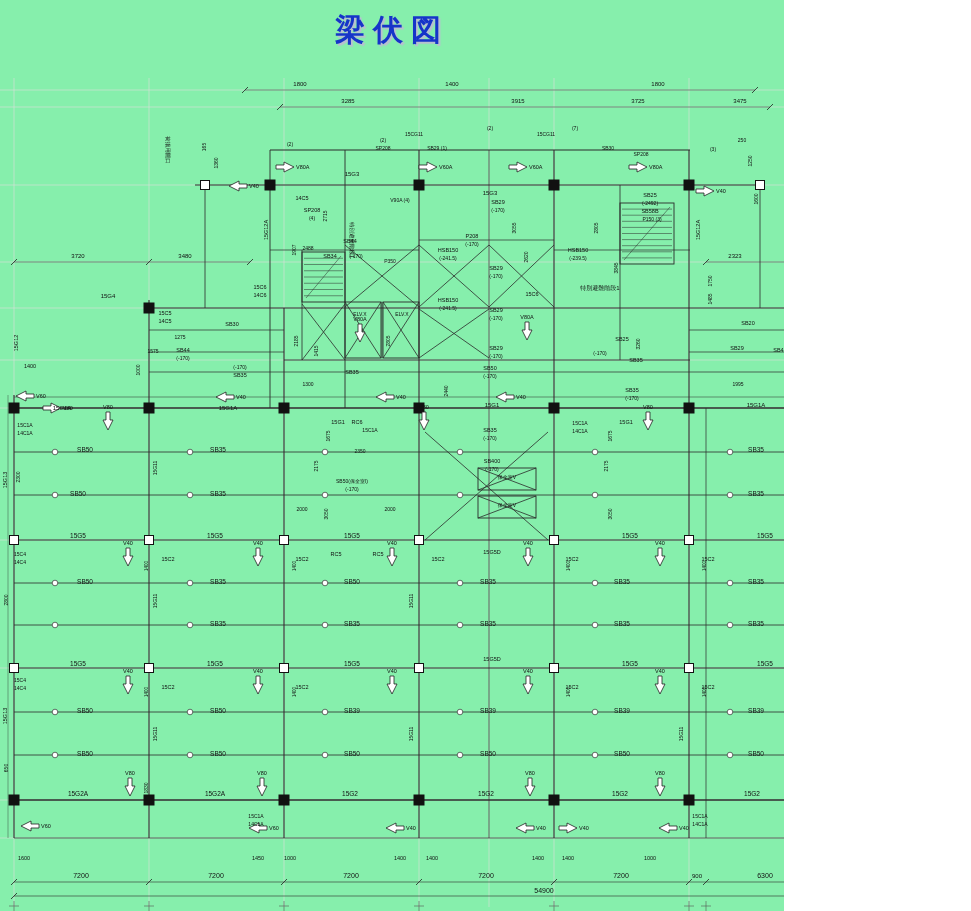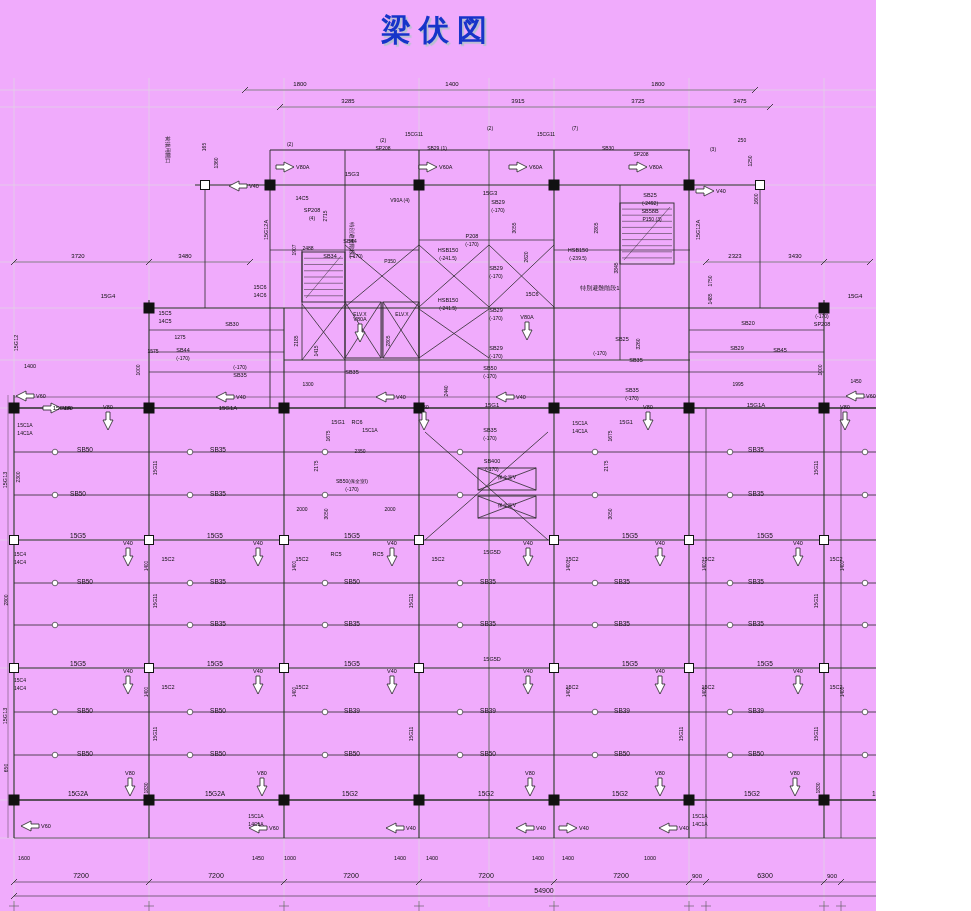--- a/index.html
+++ b/index.html
@@ -1,16 +1,16 @@
 <!DOCTYPE html>
 <html><head>
 <meta charset="utf-8">
 <style>
   html,body{margin:0;padding:0;background:#ffffff;}
-  .page{position:relative;width:876px;height:911px;background:#f0abfc;overflow:hidden;
+  .page{position:relative;width:784px;height:911px;background:#86efac;overflow:hidden;
         font-family:"Liberation Sans","DejaVu Sans",sans-serif;}
   .title{position:absolute;top:10px;left:50%;transform:translateX(-50%);
          font-size:30px;font-weight:bold;letter-spacing:8px;
          text-shadow:2px 2px 1px #b9bfd0;white-space:nowrap;
          font-family:"DejaVu Sans","Liberation Sans",sans-serif;}
   svg{position:absolute;left:0;top:0;}
   text{font-family:"Liberation Sans","DejaVu Sans",sans-serif;}
 </style>
 </head>
 <body>

